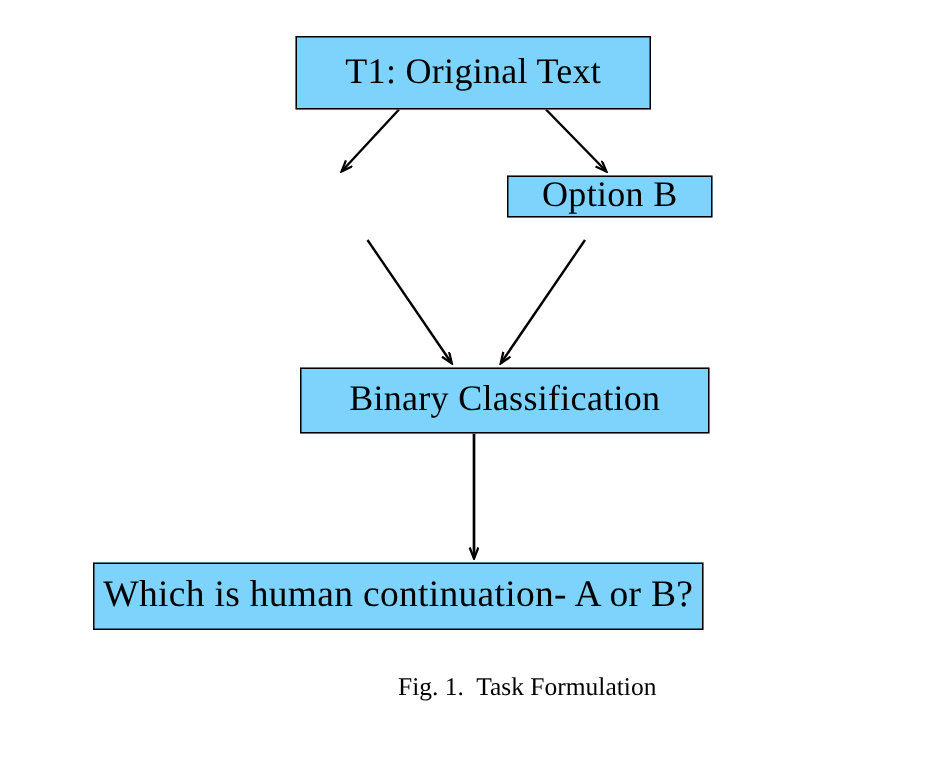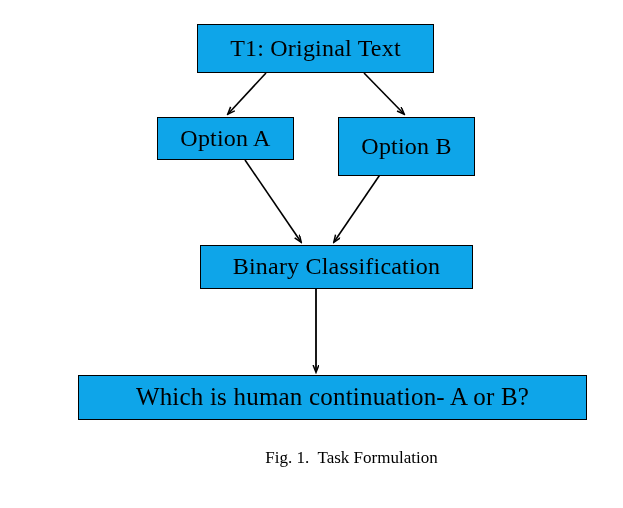--- a/index.html
+++ b/index.html
@@ -21,21 +21,21 @@
     left: 0;
     top: 0;
     width: 623px;
     height: 508px;
   }
 
   .node-box {
     position: absolute;
     box-sizing: border-box;
     border: 1.6px solid #000000;
-    background: #0ea5e9;
+    background: #7dd3fc;
     display: flex;
     align-items: center;
     justify-content: center;
     z-index: 2;
   }
 
   .node-label {
     font-family: "Liberation Serif", "DejaVu Serif", serif;
     font-size: 24px;
     line-height: 1;
@@ -56,35 +56,34 @@
   #node-option-a {
     left: 157px;
     top: 117px;
     width: 137px;
     height: 43px;
   }
   #node-option-b {
     left: 338px;
     top: 117px;
     width: 137px;
-    height: 59px;
+    height: 28px;
   }
   #node-binary-classification {
     left: 180px;
     top: 245px;
     width: 273px;
     height: 44px;
     margin-left: 20px;
   }
   #node-question {
     left: 62px;
     top: 375px;
-    width: 509px;
+    width: 407px;
     height: 45px;
-    margin-left: 16px;
   }
   #node-question .node-label {
     font-size: 25px;
   }
 
   #edges-layer {
     position: absolute;
     left: 0;
     top: 0;
     width: 623px;
@@ -125,23 +124,20 @@
 
     <line x1="390" y1="160" x2="334" y2="242" stroke="#000000" stroke-width="1.6" marker-end="url(#arrowhead)"></line>
 
     <line x1="316" y1="289" x2="316" y2="372" stroke="#000000" stroke-width="1.8" marker-end="url(#arrowhead)"></line>
   </svg>
 
   <div class="node-box" id="node-original-text">
     <span class="node-label">T1: Original Text</span>
   </div>
 
-  <div class="node-box" id="node-option-a">
-    <span class="node-label">Option A</span>
-  </div>
 
   <div class="node-box" id="node-option-b">
     <span class="node-label">Option B</span>
   </div>
 
   <div class="node-box" id="node-binary-classification">
     <span class="node-label">Binary Classification</span>
   </div>
 
   <div class="node-box" id="node-question">

